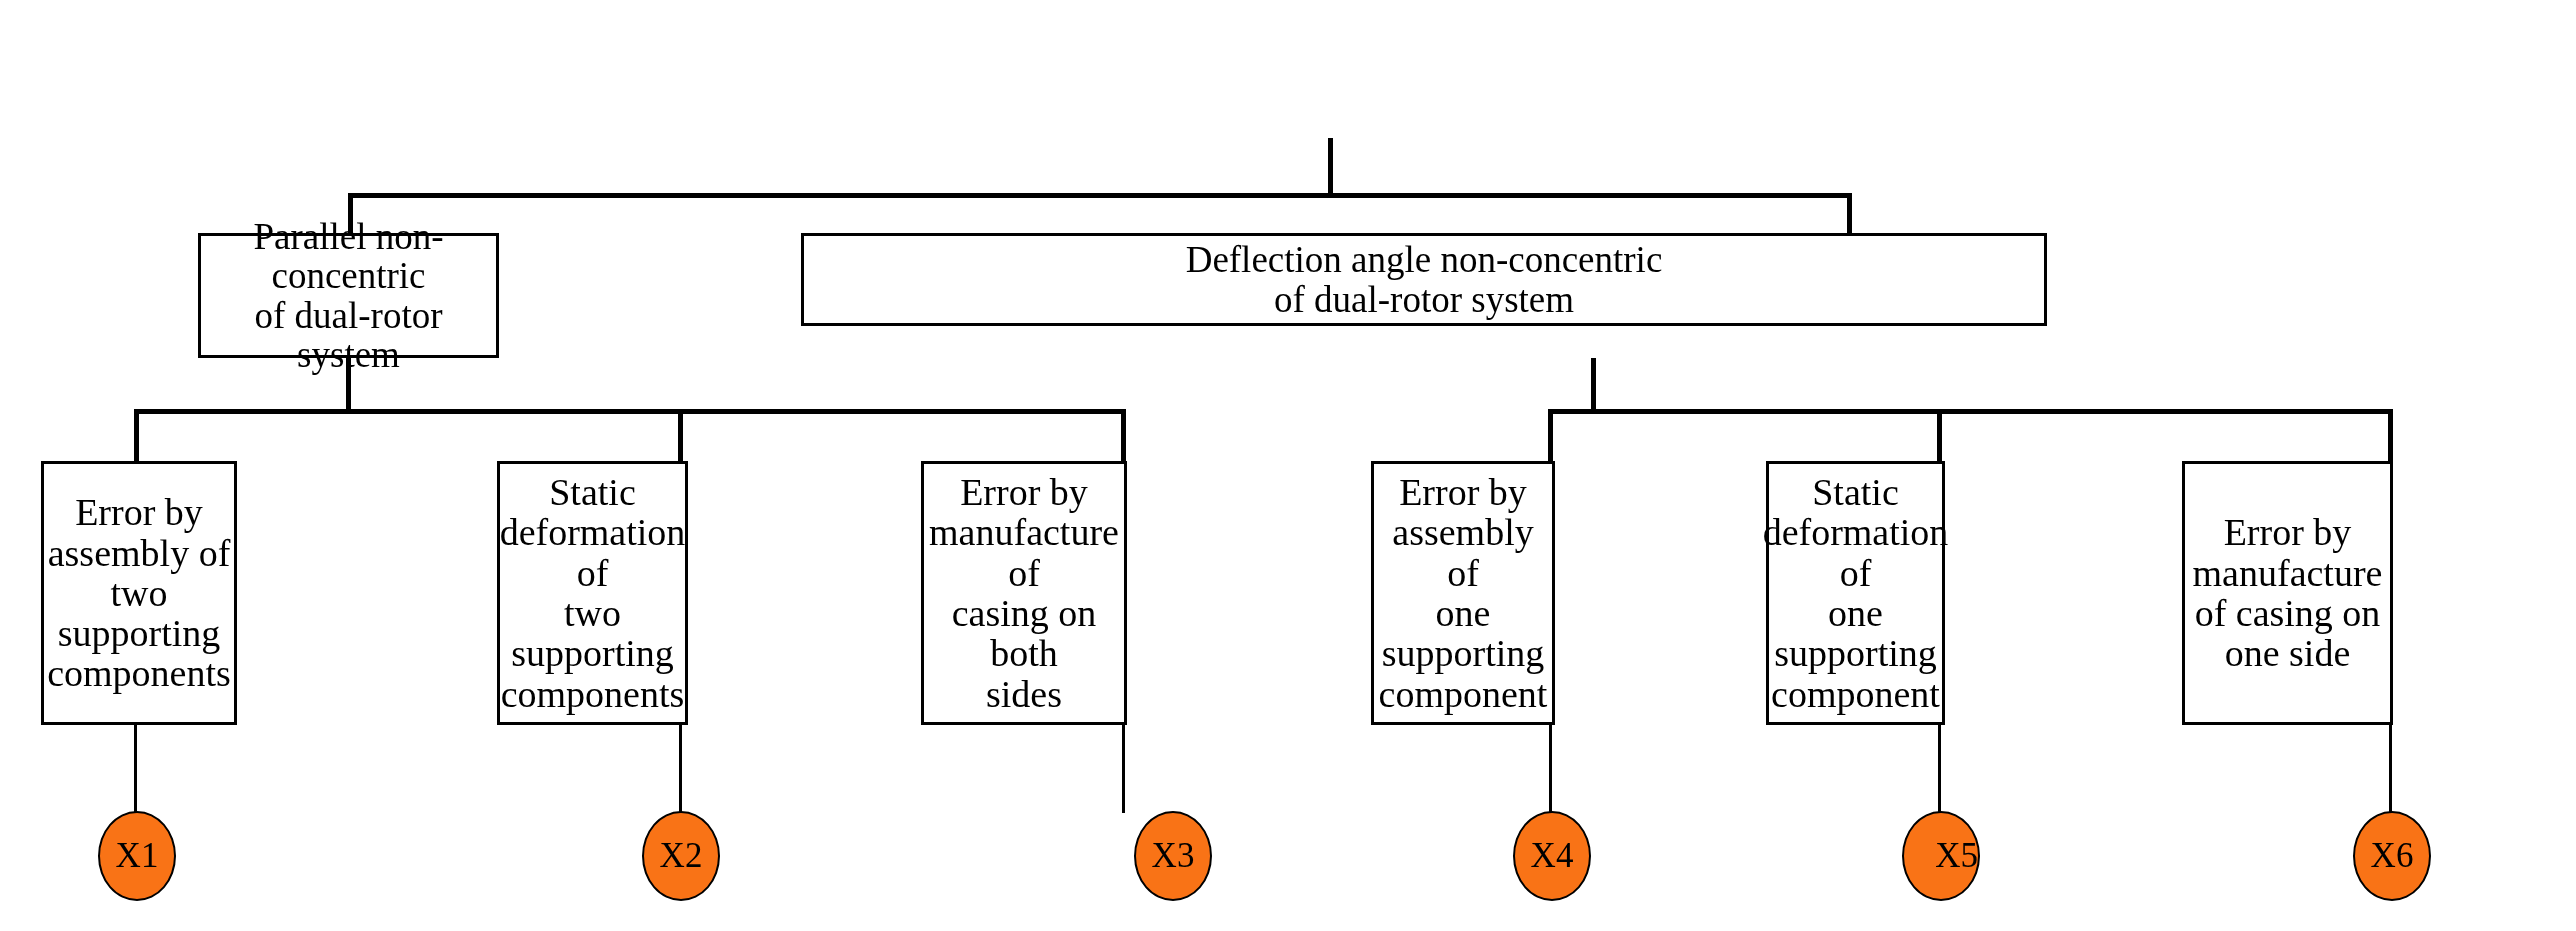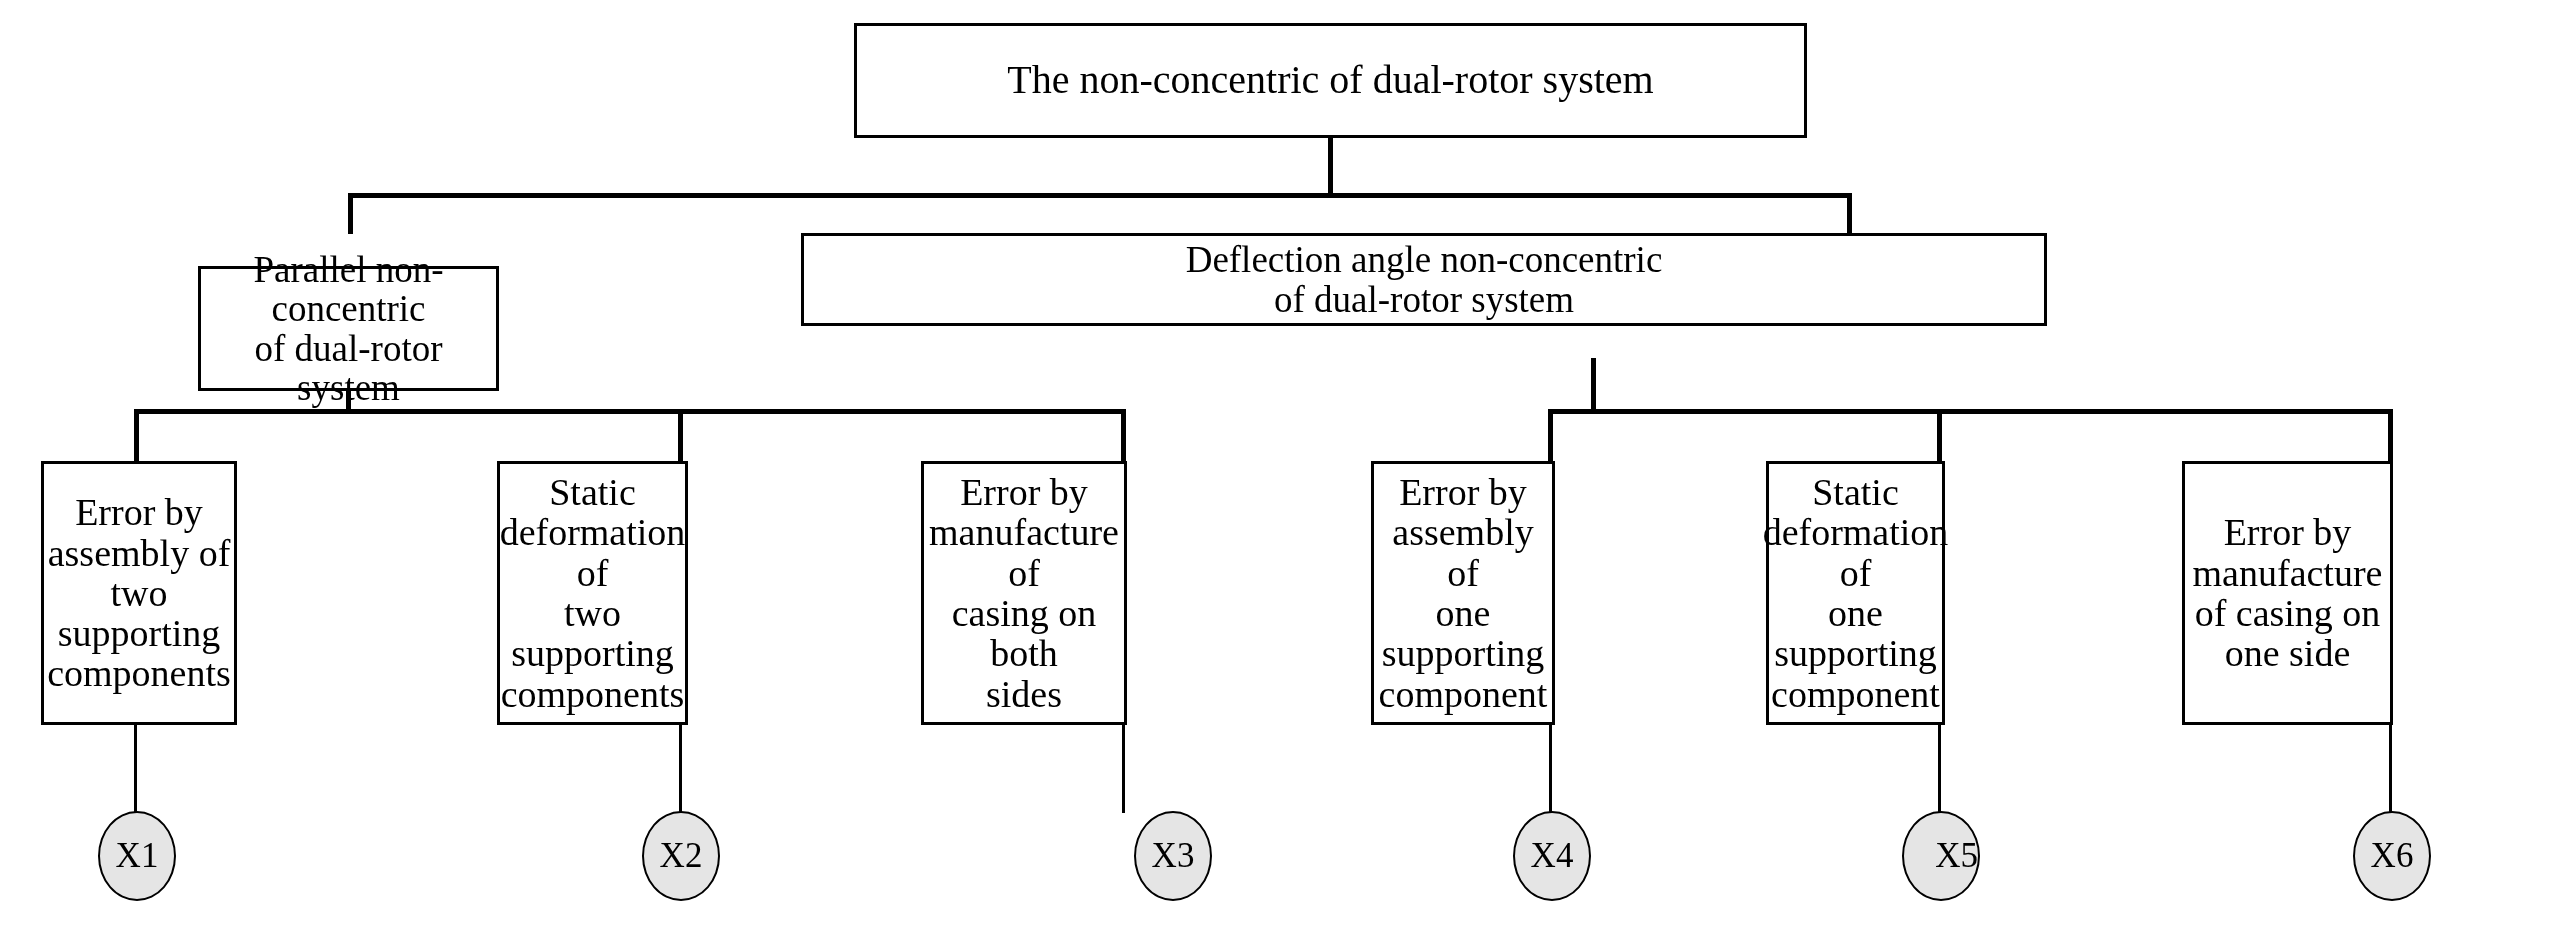--- a/index.html
+++ b/index.html
@@ -49,47 +49,44 @@
   .conn.v { width: 5px; }
   .conn.h { height: 5px; }
   .conn.thin { width: 3.4px; }
 
   
   .term {
     position: absolute;
     box-sizing: border-box;
     border: 2.5px solid #000000;
     border-radius: 50%;
-    background: #e5e5e5;
+    background: #f97316;
     display: flex;
     align-items: center;
     justify-content: center;
     font-size: 35px;
     color: #000000;
     z-index: 3;
   }
 </style>
 </head>
 <body>
 
 <div id="root-canvas">
 
-  <div class="node root" style="left:854px; top:23px; width:953px; height:115px;">
-    <span class="label">The non-concentric of dual-rotor system</span>
-  </div>
 
   <div class="conn v" style="left:1328px; top:138px; width:5px; height:57px;"></div>
 
   <div class="conn h" style="left:348px; top:193px; width:1504px; height:5px;"></div>
 
   <div class="conn v" style="left:348px; top:193px; width:5px; height:41px;"></div>
 
   <div class="conn v" style="left:1847px; top:193px; width:5px; height:41px;"></div>
 
-  <div class="node mid" style="left:198px; top:233px; width:301px; height:125px;margin-top:33px;">
+  <div class="node mid" style="left:198px; top:233px; width:301px; height:125px;">
     <span class="label">Parallel non-concentric
 of dual-rotor system</span>
   </div>
 
   <div class="node mid" style="left:801px; top:233px; width:1246px; height:93px;">
     <span class="label">Deflection angle non-concentric
 of dual-rotor system</span>
   </div>
 
   <div class="conn v" style="left:346px; top:358px; width:5px; height:56px;"></div>

